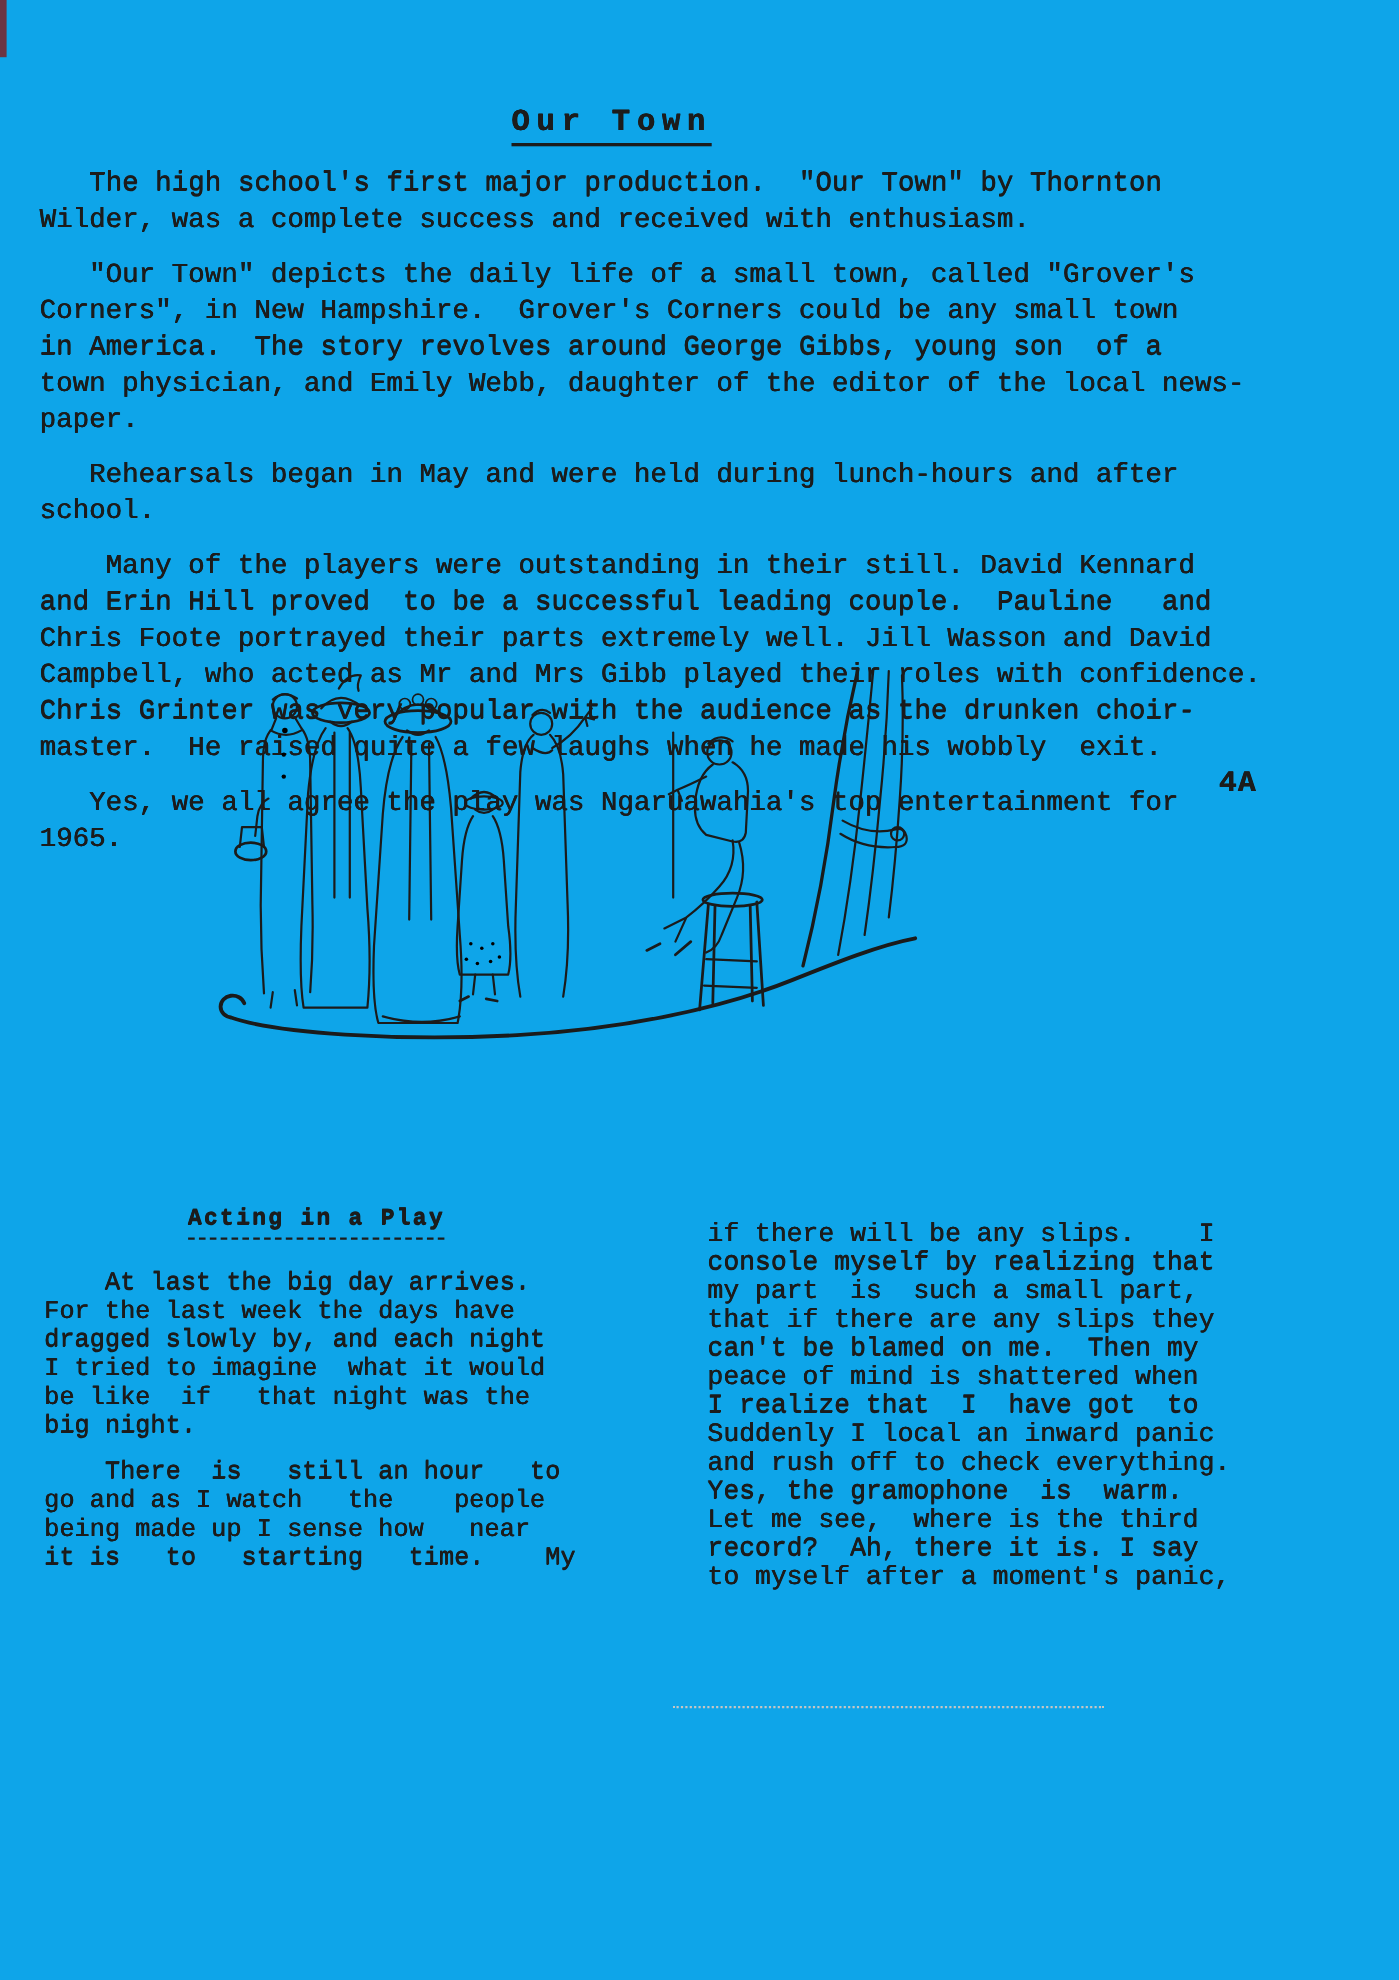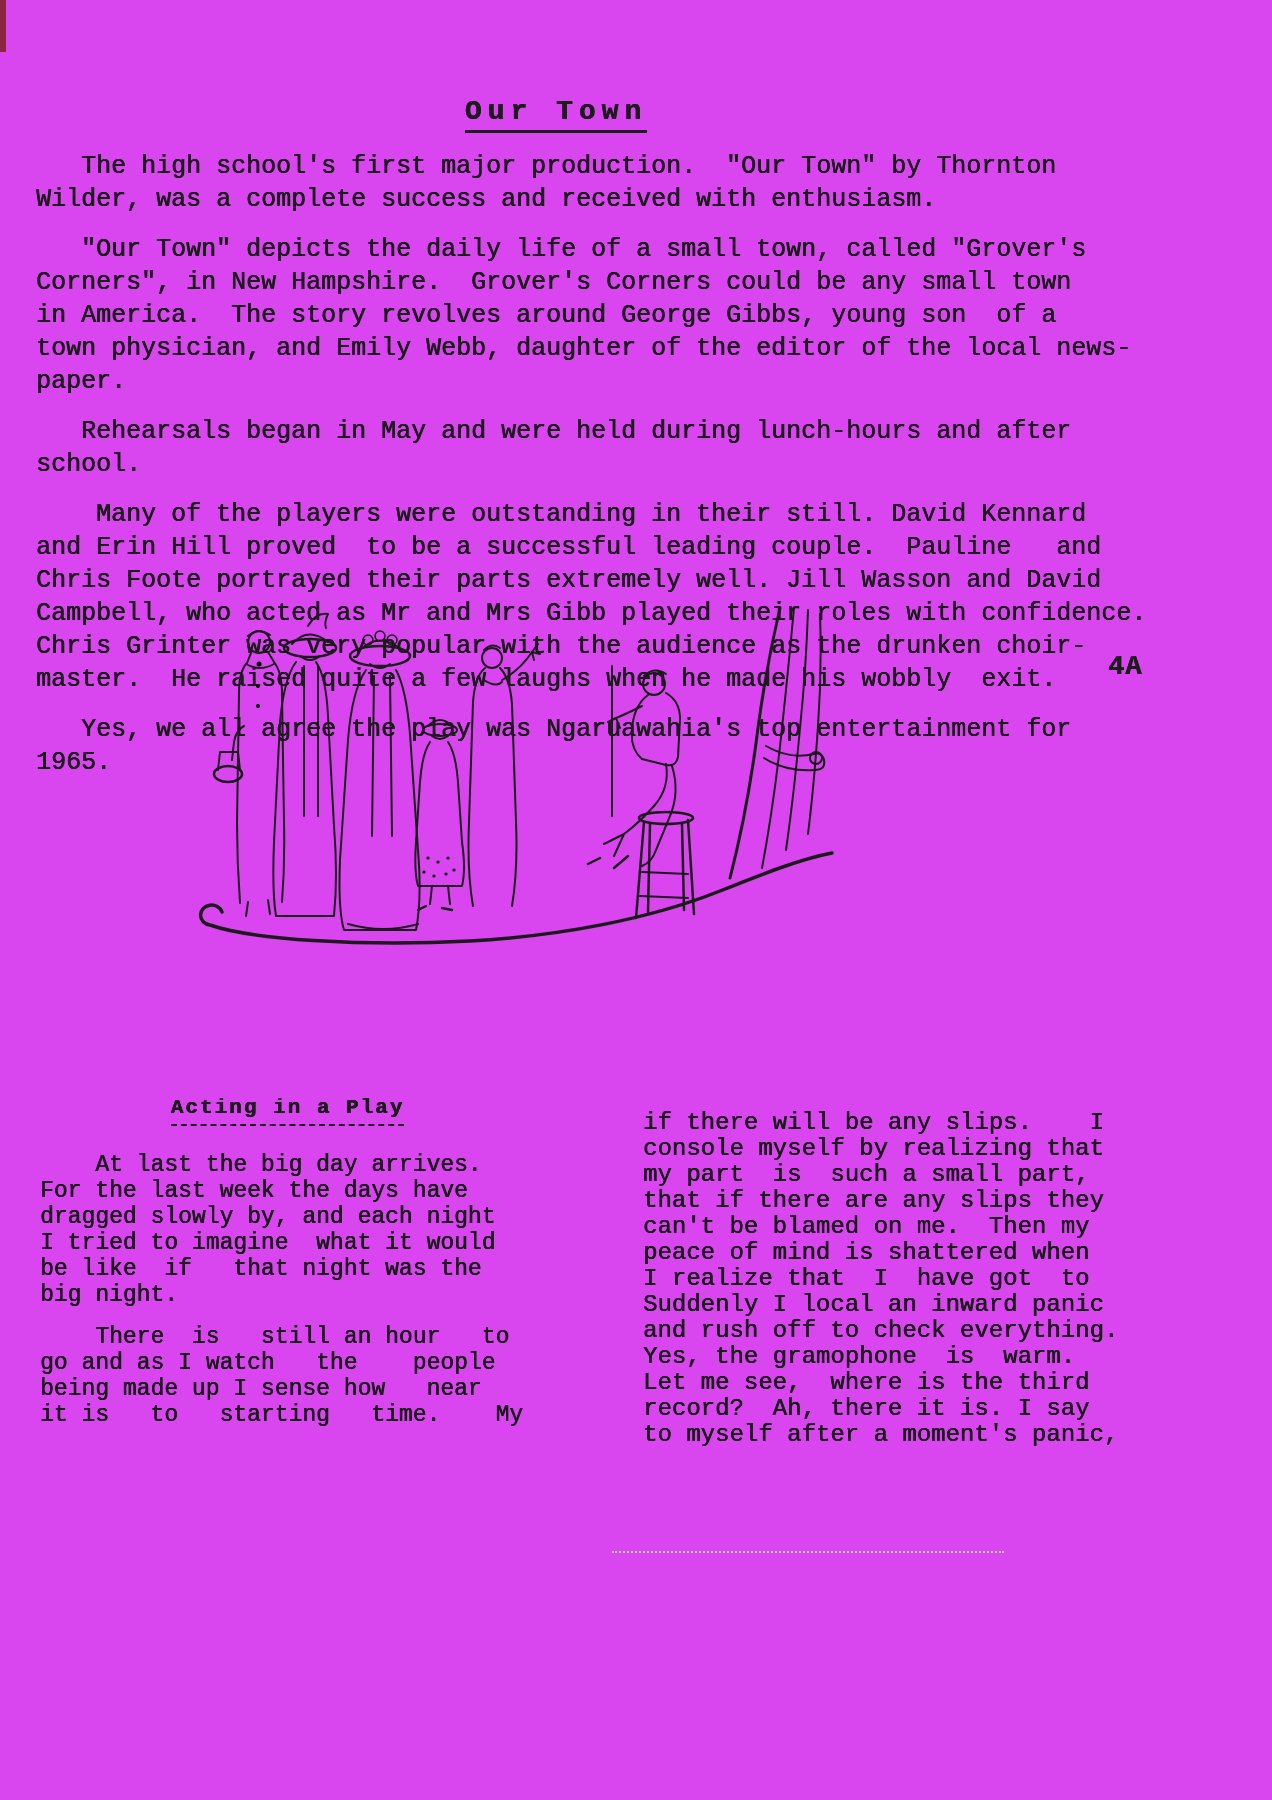--- a/index.html
+++ b/index.html
@@ -1,20 +1,20 @@
 <!DOCTYPE html>
 <html><head>
 <meta charset="utf-8">
 <style>
   html,body{margin:0;padding:0;background:#e8e8e6;}
   .page{
     position:relative;
     width:1272px;height:1800px;
     margin:0 auto;
-    background:#d946ef;
+    background:#0ea5e9;
     overflow:hidden;
     font-family:"Liberation Mono","DejaVu Sans Mono",monospace;
     color:#1c1c1c;
   }
   .typed{ text-shadow:0.45px 0 0 currentColor, 0 0.3px 0 currentColor; }
   .title-row{
     position:absolute; top:96px; left:36px; width:1040px;
     text-align:center;
   }
   .doc-title{
@@ -22,21 +22,21 @@
     font-size:28px; font-weight:700; letter-spacing:6px;
     border-bottom:3px solid #1c1c1c; padding-bottom:3px;
   }
   .main-text{
     position:absolute; top:150px; left:36px; width:1180px;
     font-size:25px; line-height:33px;
   }
   .para{ margin:0 0 17px 0; }
   .tline{ white-space:pre; }
   .page-number{
-    position:absolute; left:1108px; top:652px;
+    position:absolute; left:1108px; top:698px;
     font-size:27px; font-weight:700; letter-spacing:1px;
   }
   .illustration{
     position:absolute; left:180px; top:606px; width:660px; height:368px;
   }
   .col-section-left{
     position:absolute; left:40px; top:1094px; width:495px;
     font-size:23px; line-height:26px;
   }
   .col-heading-row{ text-align:center; margin-bottom:26px; }

